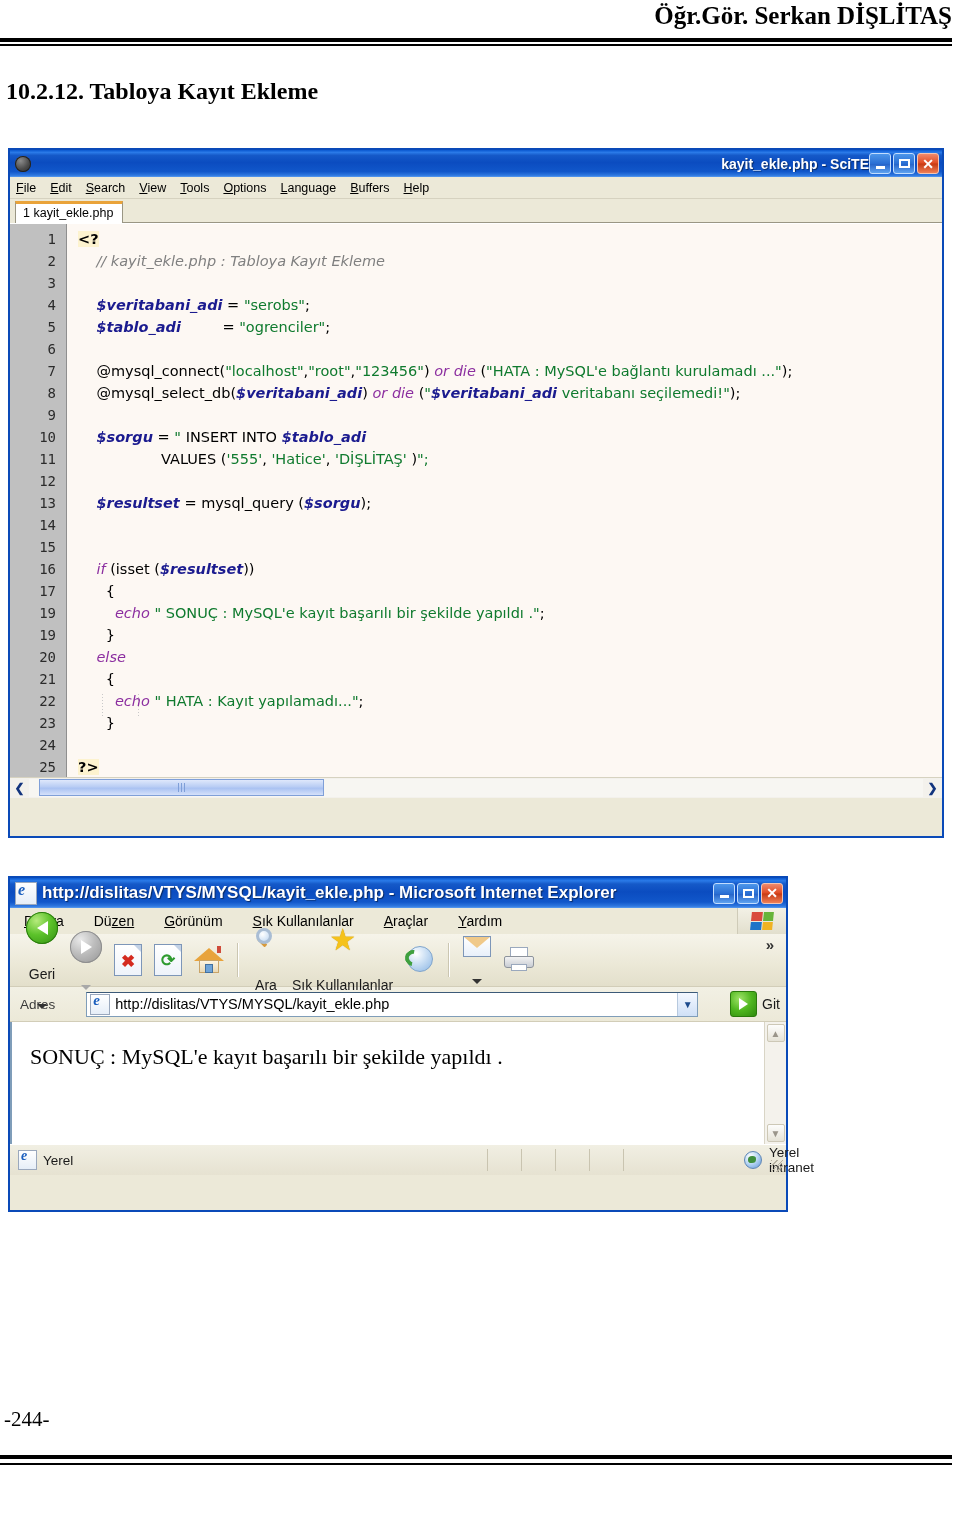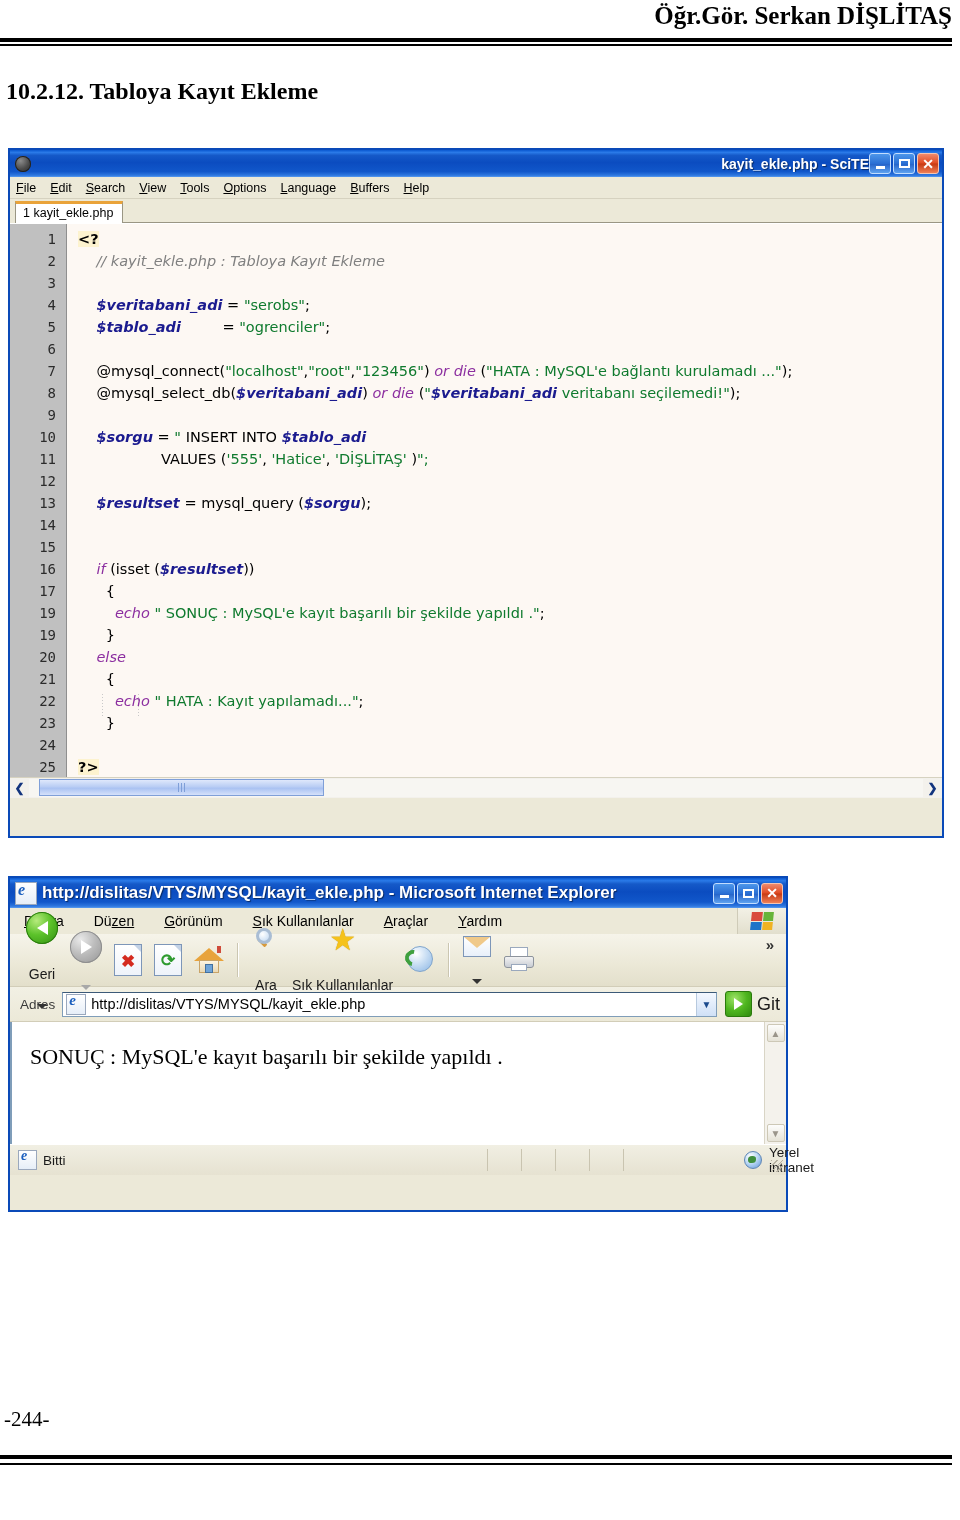--- a/index.html
+++ b/index.html
@@ -494,20 +494,21 @@
     margin-top: 2px;
   }
 
   .ie-addressbar {
     height: 34px;
     background: linear-gradient(180deg,#f2f0e4 0%,#ece9d8 100%);
     display: flex;
     align-items: center;
     padding: 0 6px 0 10px;
     border-bottom: 1px solid #d2cdb8;
+    gap: 24px;
   }
   .adres-label {
     font-size: 13.5px; color: #3a3a3a; margin-right: 7px; white-space: nowrap;
   }
   .url-box {
     flex: 1;
     height: 25px;
     background: #fff;
     border: 1px solid #7f9db9;
     border-top-color: #3c5a78;
@@ -550,21 +551,21 @@
     margin-left: 8px;
     white-space: nowrap;
   }
   .git-icon {
     width: 25px; height: 24px;
     background: radial-gradient(circle at 35% 28%, #9ee267 0%, #4fb61f 50%, #2f8a0e 100%);
     border: 1px solid #2a7a0c;
     border-radius: 3px;
     display: flex; align-items: center; justify-content: center;
   }
-  .git-label { font-size: 18px; color: #1a1a1a; text-align: center; }
+  .git-label { font-size: 14px; color: #1a1a1a; text-align: center; }
 
   .ie-content {
     background: #ffffff;
     height: 122px;
     position: relative;
     border-left: 2px solid #7f9db9;
     box-sizing: border-box;
     display: flex;
   }
   .ie-page {
@@ -872,21 +873,21 @@
     <div class="ie-page">SONUÇ : MySQL'e kayıt başarılı bir şekilde yapıldı .</div>
     <div class="ie-vscroll">
       <div class="vs-btn">▲</div>
       <div class="vs-btn">▼</div>
     </div>
   </div>
 
   <div class="ie-statusbar">
     <div class="sb-pane sb-first">
       <div class="sb-ie-icon"></div>
-      <span>Bitti</span>
+      <span>Yerel</span>
     </div>
     <div class="sb-pane sb-small"></div>
     <div class="sb-pane sb-small"></div>
     <div class="sb-pane sb-small"></div>
     <div class="sb-pane sb-small"></div>
     <div class="sb-pane sb-zone">
       <div class="zone-globe"></div>
       <span>Yerel intranet</span>
     </div>
     <div class="grip"></div>

